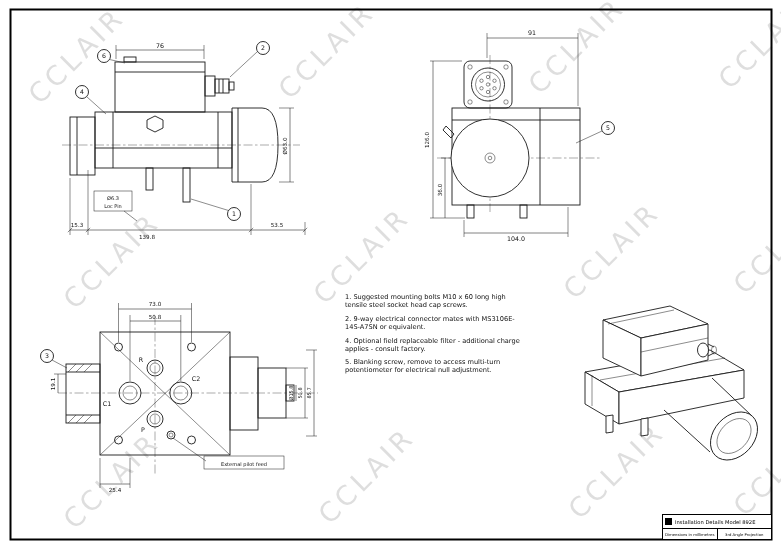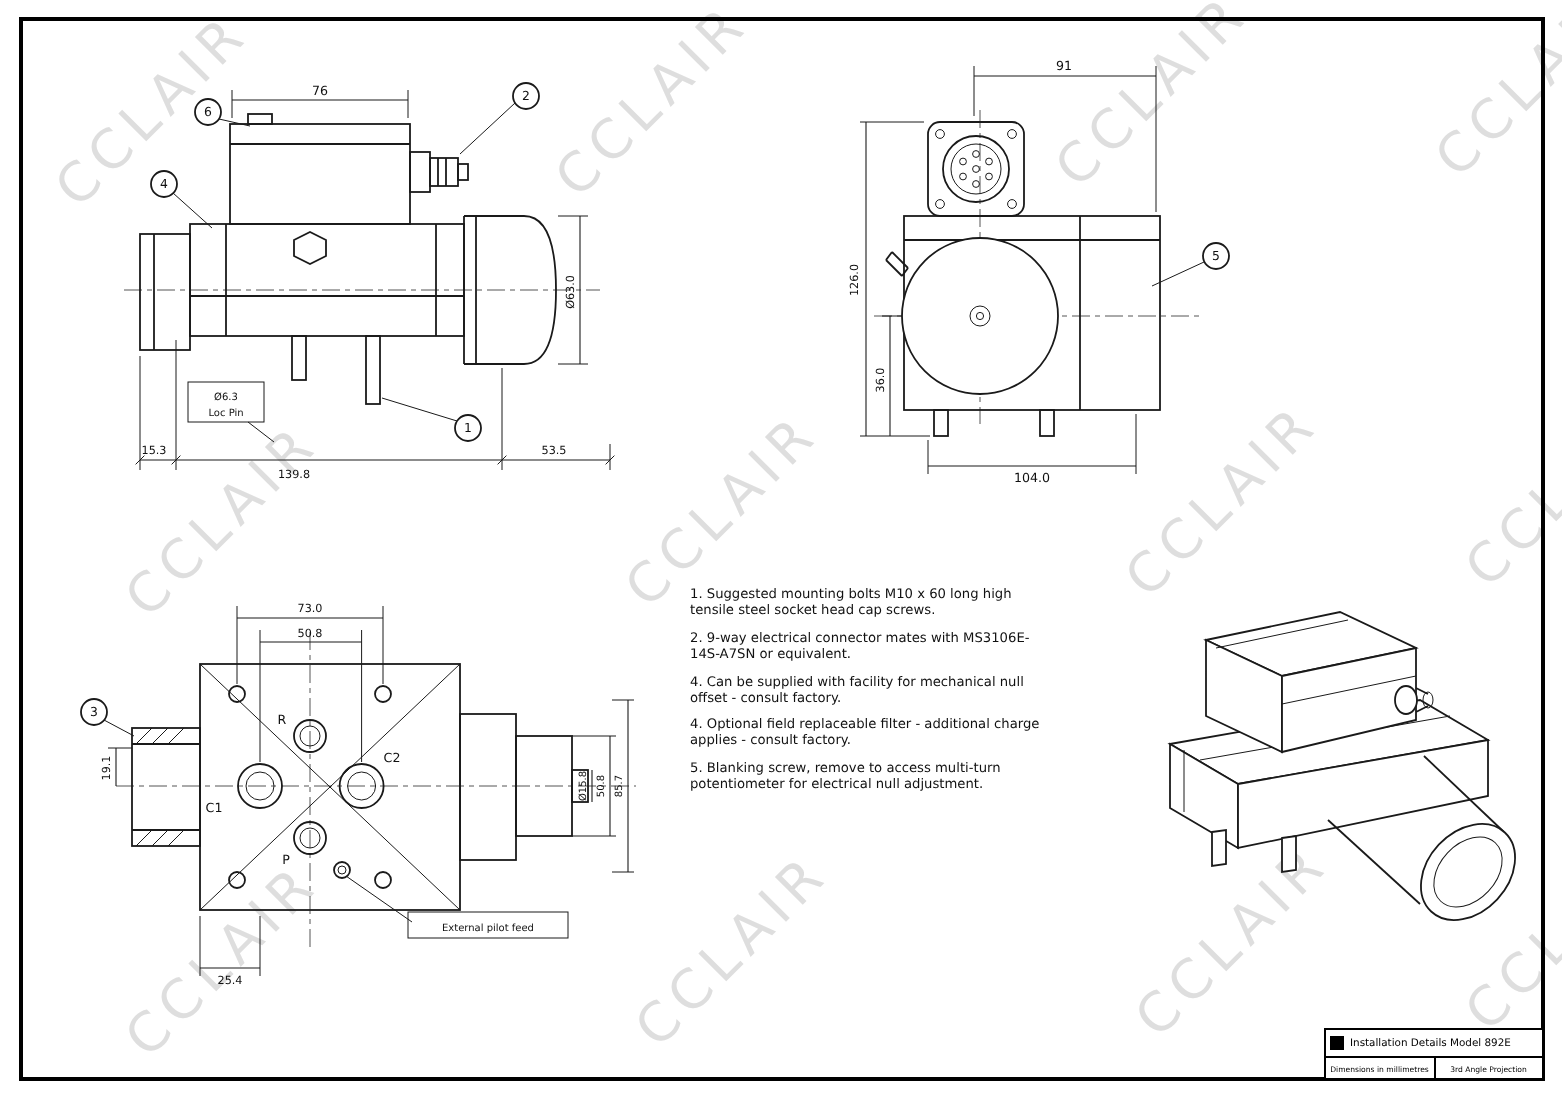--- a/index.html
+++ b/index.html
@@ -302,21 +302,20 @@
 
         <polygon class="lnw" points="606,416 613,415 613,432 606,433"></polygon>
         <polygon class="lnw" points="641,419 648,418 648,435 641,436"></polygon>
       </g>
     </g>
   </svg>
 
   <div class="notes">
     <div class="note">1. Suggested mounting bolts M10 x 60 long high tensile steel socket head cap screws.</div>
     <div class="note">2. 9-way electrical connector mates with MS3106E-14S-A7SN or equivalent.</div>
-    <div class="note">4. Can be supplied with facility for mechanical null offset - consult factory.</div>
     <div class="note">4. Optional field replaceable filter - additional charge applies - consult factory.</div>
     <div class="note">5. Blanking screw, remove to access multi-turn potentiometer for electrical null adjustment.</div>
   </div>
 
   <div class="tblock">
     <div class="tb-r1">
       <div class="tb-logo"></div>
       <div class="tb-title">Installation Details Model 892E</div>
     </div>
     <div class="tb-r2">

